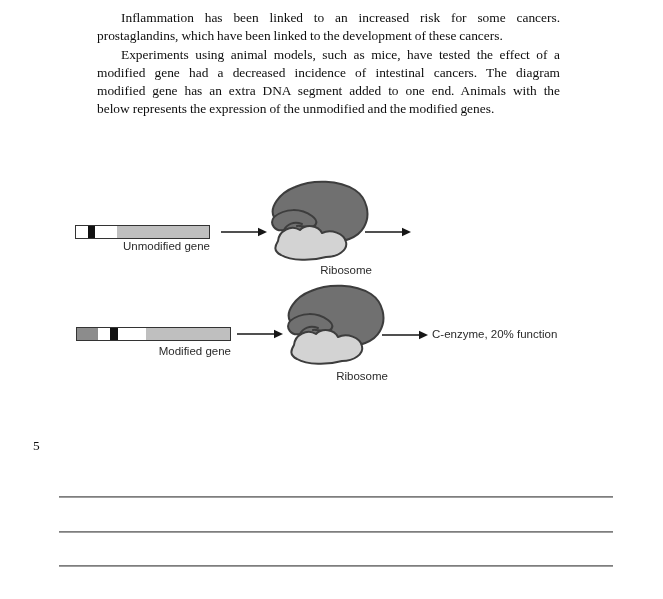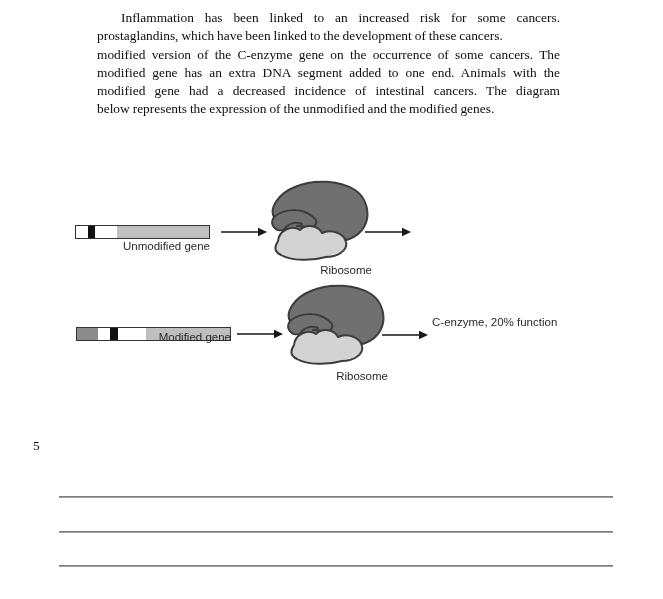--- a/index.html
+++ b/index.html
@@ -39,23 +39,23 @@
                  background:linear-gradient(#6e6e6e,#aeaeae); }
 </style>
 </head>
 <body>
 
 <div class="page">
 
   <div class="intro">
     <div class="jline indent">Inflammation has been linked to an increased risk for some cancers.</div>
     <div class="jline last">prostaglandins, which have been linked to the development of these cancers.</div>
-    <div class="jline">modified version of the C-enzyme gene on the occurrence of some cancers. The</div>
+    <div class="jline indent">Experiments using animal models, such as mice, have tested the effect of a</div>
+    <div class="jline">modified gene had a decreased incidence of intestinal cancers. The diagram</div>
     <div class="jline">modified gene has an extra DNA segment added to one end. Animals with the</div>
-    <div class="jline">modified gene had a decreased incidence of intestinal cancers. The diagram</div>
     <div class="jline last">below represents the expression of the unmodified and the modified genes.</div>
   </div>
 
   <div class="gene-bar" style="left:75px; top:225px; width:135px;">
     <div class="seg seg-white" style="width:12px;"></div>
     <div class="seg seg-black" style="width:7px;"></div>
     <div class="seg seg-white" style="width:22px;"></div>
     <div class="seg seg-gray"></div>
   </div>
   <div class="diagram-label" style="left:75px; top:240px; width:135px;">Unmodified gene</div>
@@ -79,41 +79,41 @@
   </svg>
 
 
   <div class="gene-bar" style="left:76px; top:327px; width:155px;">
     <div class="seg seg-dark" style="width:21px;"></div>
     <div class="seg seg-white" style="width:12px;"></div>
     <div class="seg seg-black" style="width:8px;"></div>
     <div class="seg seg-white" style="width:28px;"></div>
     <div class="seg seg-gray"></div>
   </div>
-  <div class="diagram-label" style="left:76px; top:331px; width:155px;">Modified gene</div>
+  <div class="diagram-label" style="left:76px; top:345px; width:155px;">Modified gene</div>
 
   <svg class="arrow-svg" style="left:237px; top:328px;" width="46" height="12" viewBox="0 0 46 12">
     <line x1="0" y1="6" x2="37" y2="6" stroke-width="1.6" stroke="#161616"></line>
     <polygon points="37,1.8 46,6 37,10.2" fill="#161616"></polygon>
   </svg>
 
   <svg class="ribo-svg" style="left:282px; top:284px;" width="106" height="86" viewBox="0 0 106 86">
     <path d="M 18,50 C 9,52 3,44 8,37 C 3,28 13,13 29,7 C 47,-1 73,0 89,10 C 101,18 105,35 98,47 C 92,58 77,63 61,62 C 47,63 35,60 29,55 C 25,58 20,55 18,50 Z" stroke-width="2" stroke-linejoin="round" stroke="#3d3d3d" fill="#707070"></path>
     <path d="M 8,37 C 19,28 35,28 46,36 C 53,41 51,47 43,47 C 37,47 33,45 31,46" fill="none" stroke="#3d3d3d" stroke-width="2" stroke-linecap="round"></path>
     <path d="M 18,50 C 21,44 28,41 36,44" fill="none" stroke="#3d3d3d" stroke-width="2" stroke-linecap="round"></path>
     <path d="M 12,61 C 13,51 25,44 34,50 C 40,44 52,45 56,53 C 65,49 78,53 80,62 C 82,70 72,77 60,77 C 46,81 25,81 15,75 C 7,71 9,66 12,61 Z" stroke-width="2" stroke-linejoin="round" stroke="#3d3d3d" fill="#d3d3d3"></path>
   </svg>
   <div class="diagram-label" style="left:282px; top:370px; width:106px;">Ribosome</div>
 
   <svg class="arrow-svg" style="left:382px; top:329px;" width="46" height="12" viewBox="0 0 46 12">
     <line x1="0" y1="6" x2="37" y2="6" stroke-width="1.6" stroke="#161616"></line>
     <polygon points="37,1.8 46,6 37,10.2" fill="#161616"></polygon>
   </svg>
 
-  <div class="output-label" style="left:432px; top:316px;text-align:center;">C-enzyme, 20% function</div>
+  <div class="output-label" style="left:432px; top:328px;text-align:center;">C-enzyme, 20% function</div>
 
   <div class="q-number">5</div>
 
   <div class="answer-line" style="top:496px;"></div>
   <div class="answer-line" style="top:531px;"></div>
   <div class="answer-line" style="top:565px;"></div>
 
 </div>
 
 </body></html>

